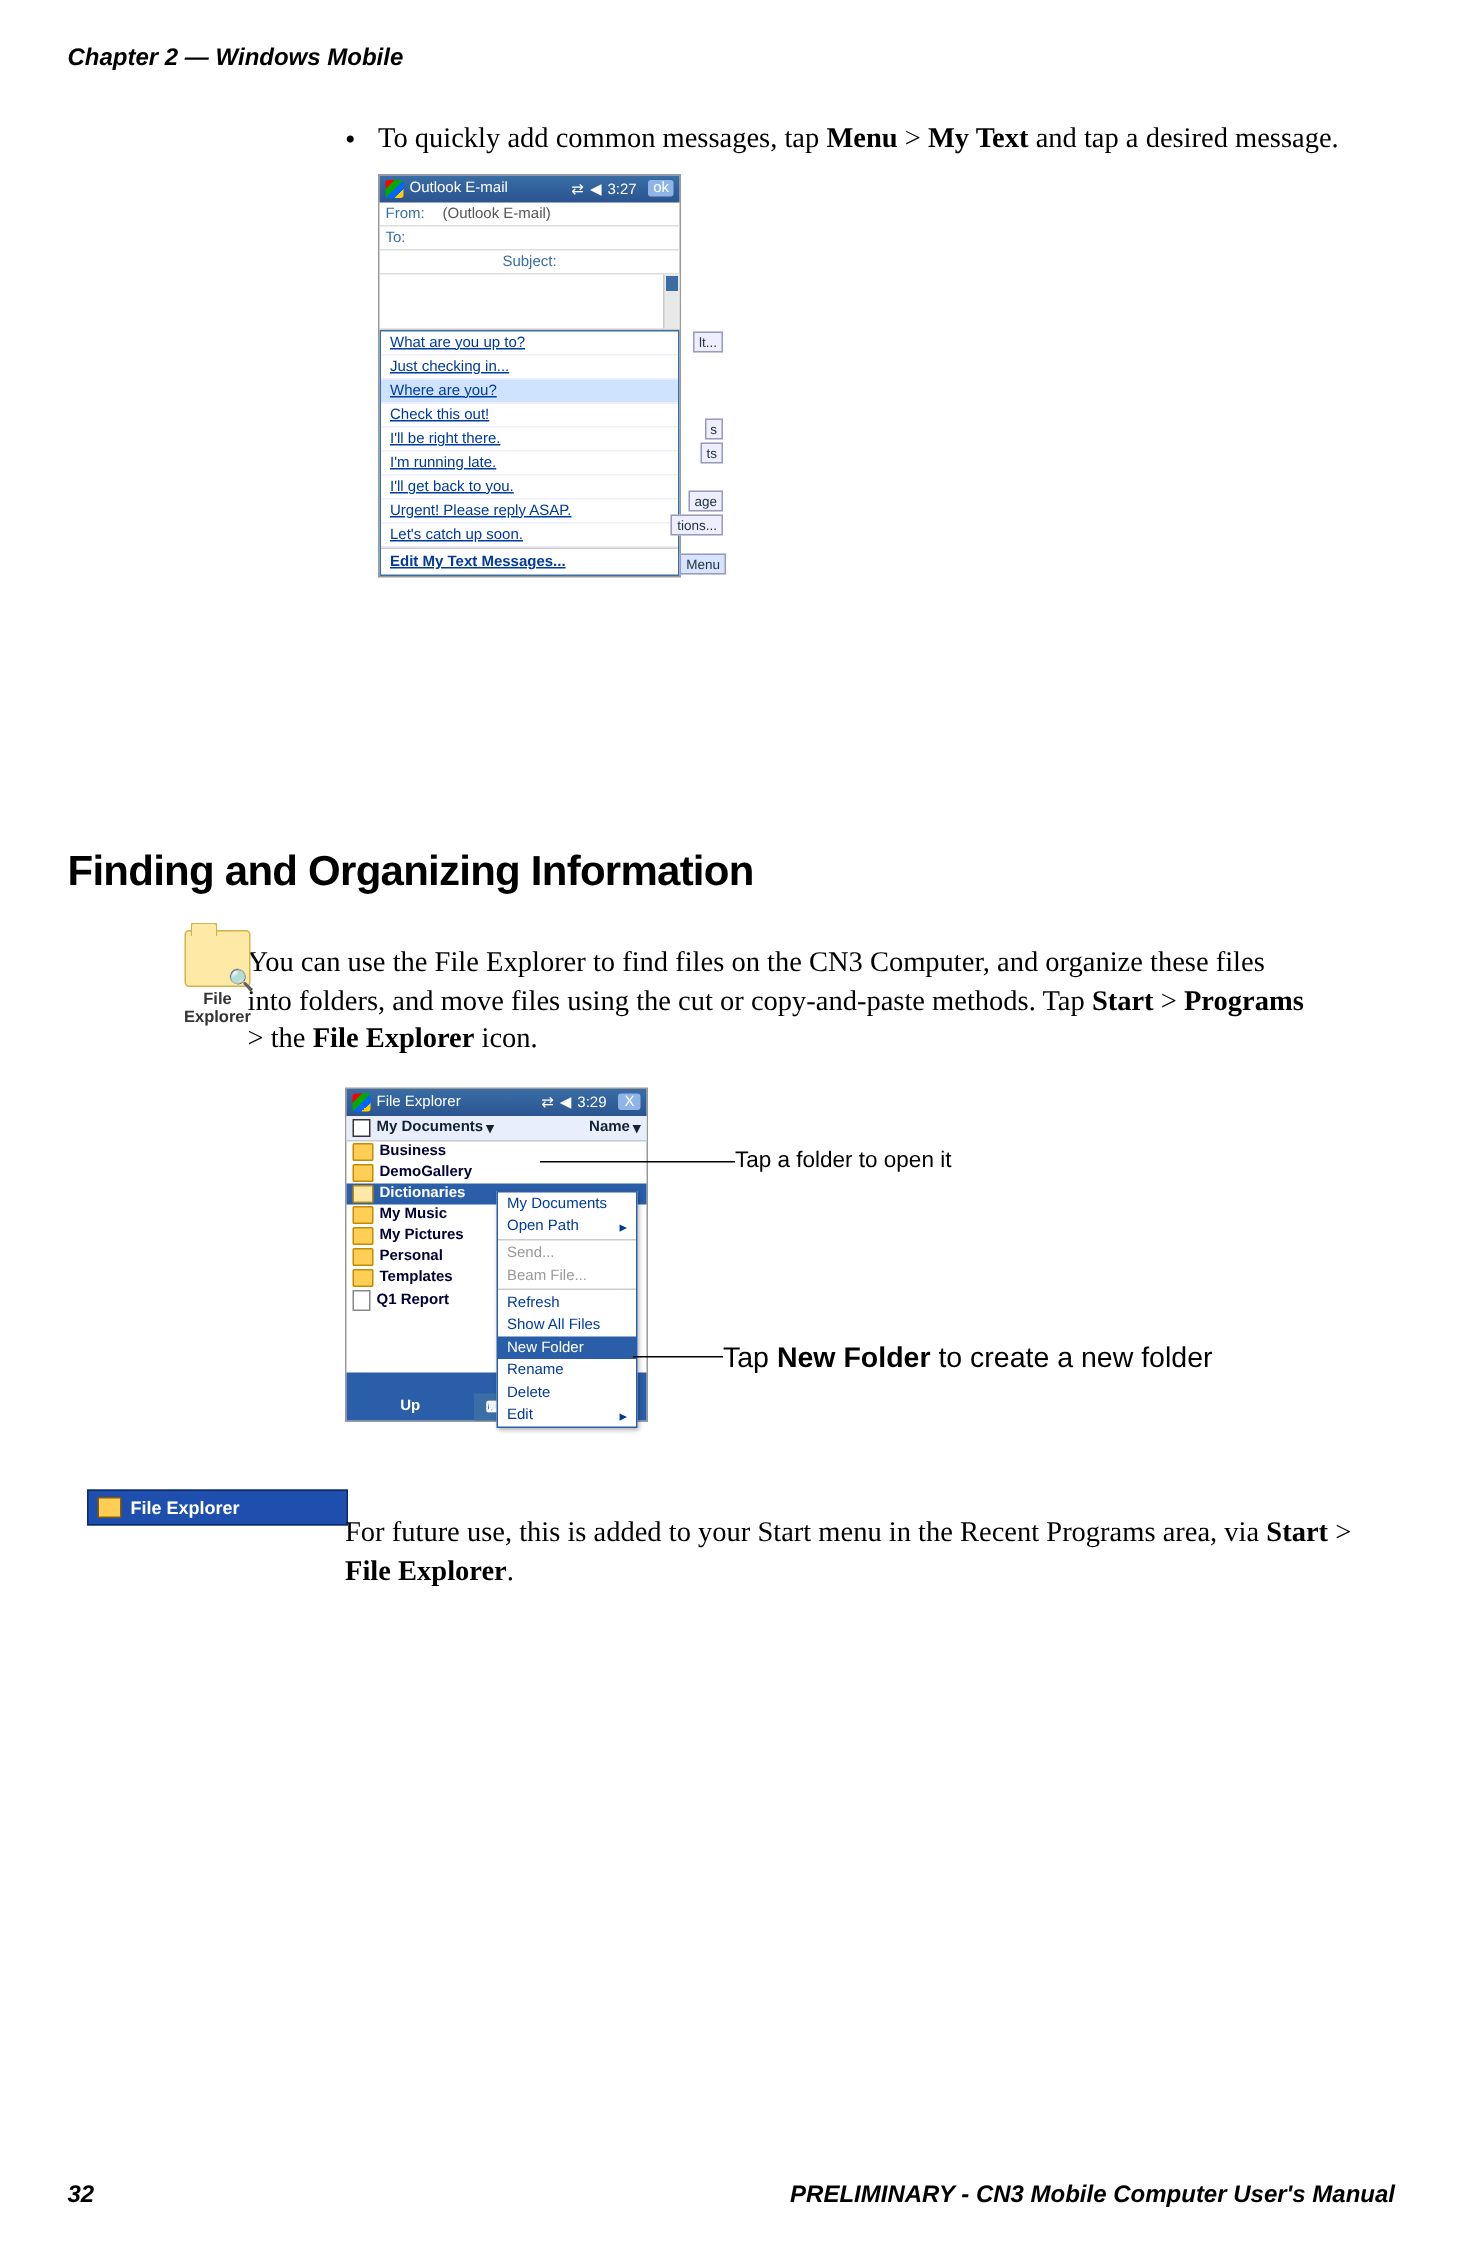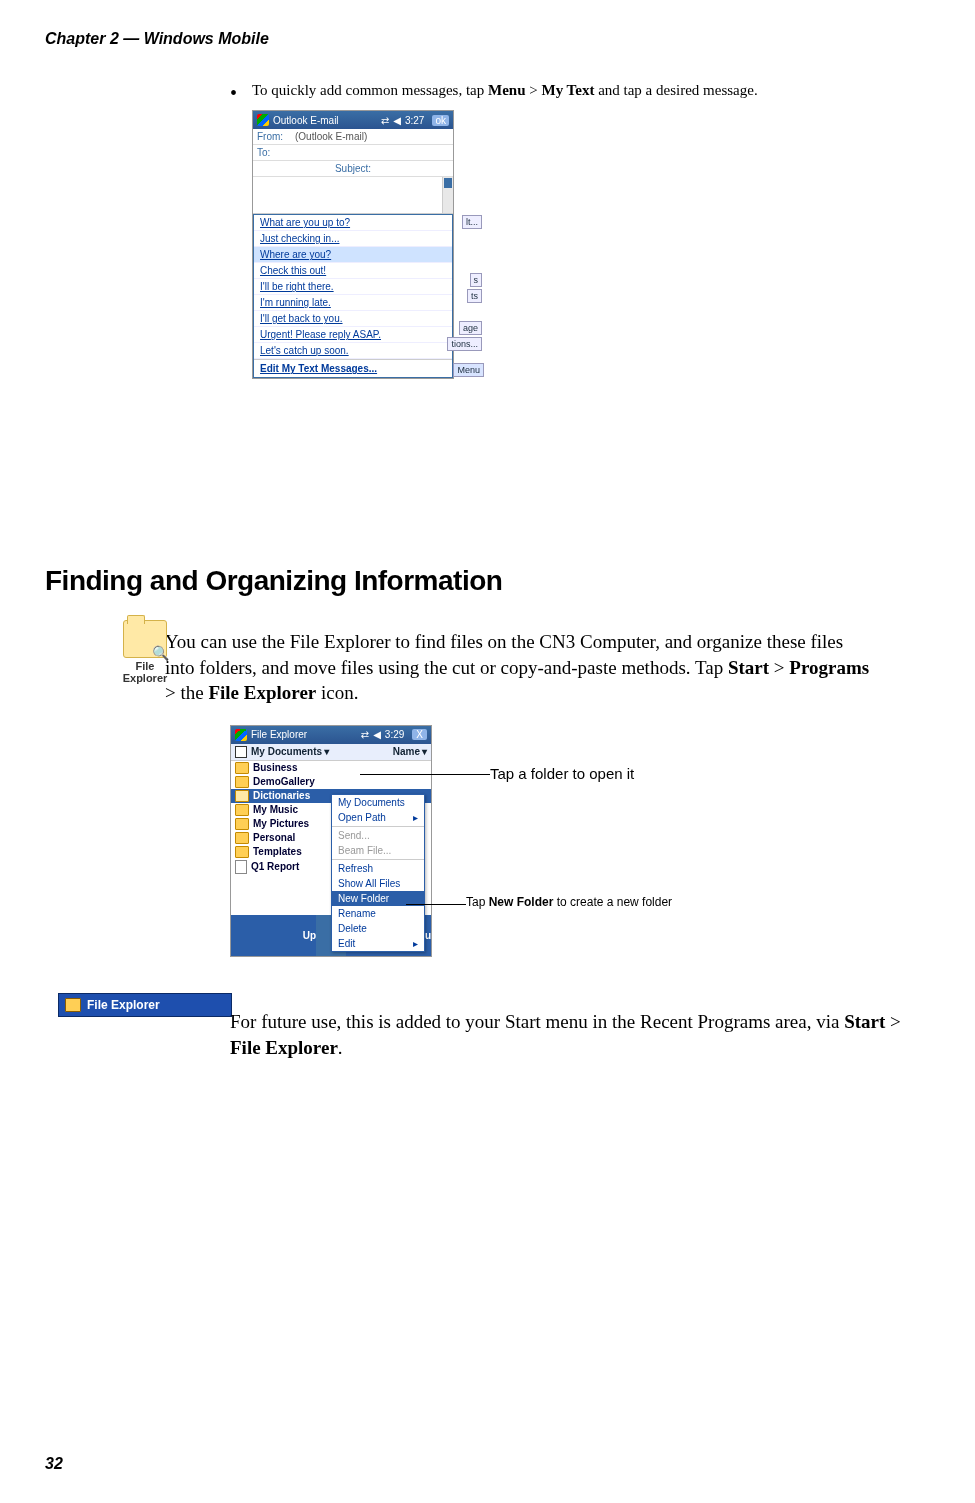--- a/index.html
+++ b/index.html
@@ -29,21 +29,21 @@
   }
   .bullet-list {
     margin: 0;
     padding: 0;
     list-style: none;
   }
   .bullet-list li {
     position: relative;
     padding-left: 22px;
     margin-bottom: 10px;
-    font-size: 15px;
+    font-size: 19px;
     line-height: 1.35;
   }
   .bullet-list li::before {
     content: "•";
     position: absolute;
     left: 0;
     top: 0;
     font-size: 20px;
   }
   .bold { font-weight: bold; }
@@ -162,44 +162,44 @@
     width:92px;
     background:#fff;
     border:1px solid #2b5ea8;
     box-shadow:1px 1px 3px rgba(0,0,0,.3);
   }
   .ctx-menu .citem { padding:2px 6px; color:#003a9b; font-size:10px; }
   .ctx-menu .citem.disabled { color:#999; }
   .ctx-menu .citem.sel { background:#2b5ea8; color:#fff; }
   .ctx-menu .sep { border-top:1px solid #ccc; margin:1px 0;}
   .fe-bottom { display:flex; background:#2b5ea8; color:#fff; font-weight:bold; }
-  .fe-bottom div { flex:1; text-align:right; padding:15px 0; }
+  .fe-bottom div { flex:1; text-align:center; padding:3px 0;margin-top:14px; }
   .fe-bottom .mid { flex:0 0 30px; background:#3a6ea5;}
 
   .callout1 {
     position:absolute;
     left:490px;
     top:765px;
     font-family: Arial, sans-serif;
     font-size:15px;
   }
   .callout1::before{
     content:"";
     position:absolute;
     right:100%;
     top:9px;
     width:130px;
     border-top:1px solid #000;
   }
   .callout2 {
     position:absolute;
-    left:466px;
+    left:482px;
     top:895px;
     font-family: Arial, sans-serif;
-    font-size:12px;
+    font-size:19px;
   }
   .callout2::before{
     content:"";
     position:absolute;
     right:100%;
     top:9px;
     width:60px;
     border-top:1px solid #000;
   }
 
@@ -390,13 +390,14 @@
   <span class="ico"></span>
   <span>File Explorer</span>
 </div>
 
 <p class="para2">
   <span>For future use, this is added to your Start menu in the Recent Programs area, via </span><span class="bold">Start</span><span> &gt; </span><span class="bold">File Explorer</span><span>.</span>
 </p>
 
 <div class="footer">
   <span>32</span>
+  <span>PRELIMINARY - CN3 Mobile Computer User's Manual</span>
 </div>
 
 </body></html>

